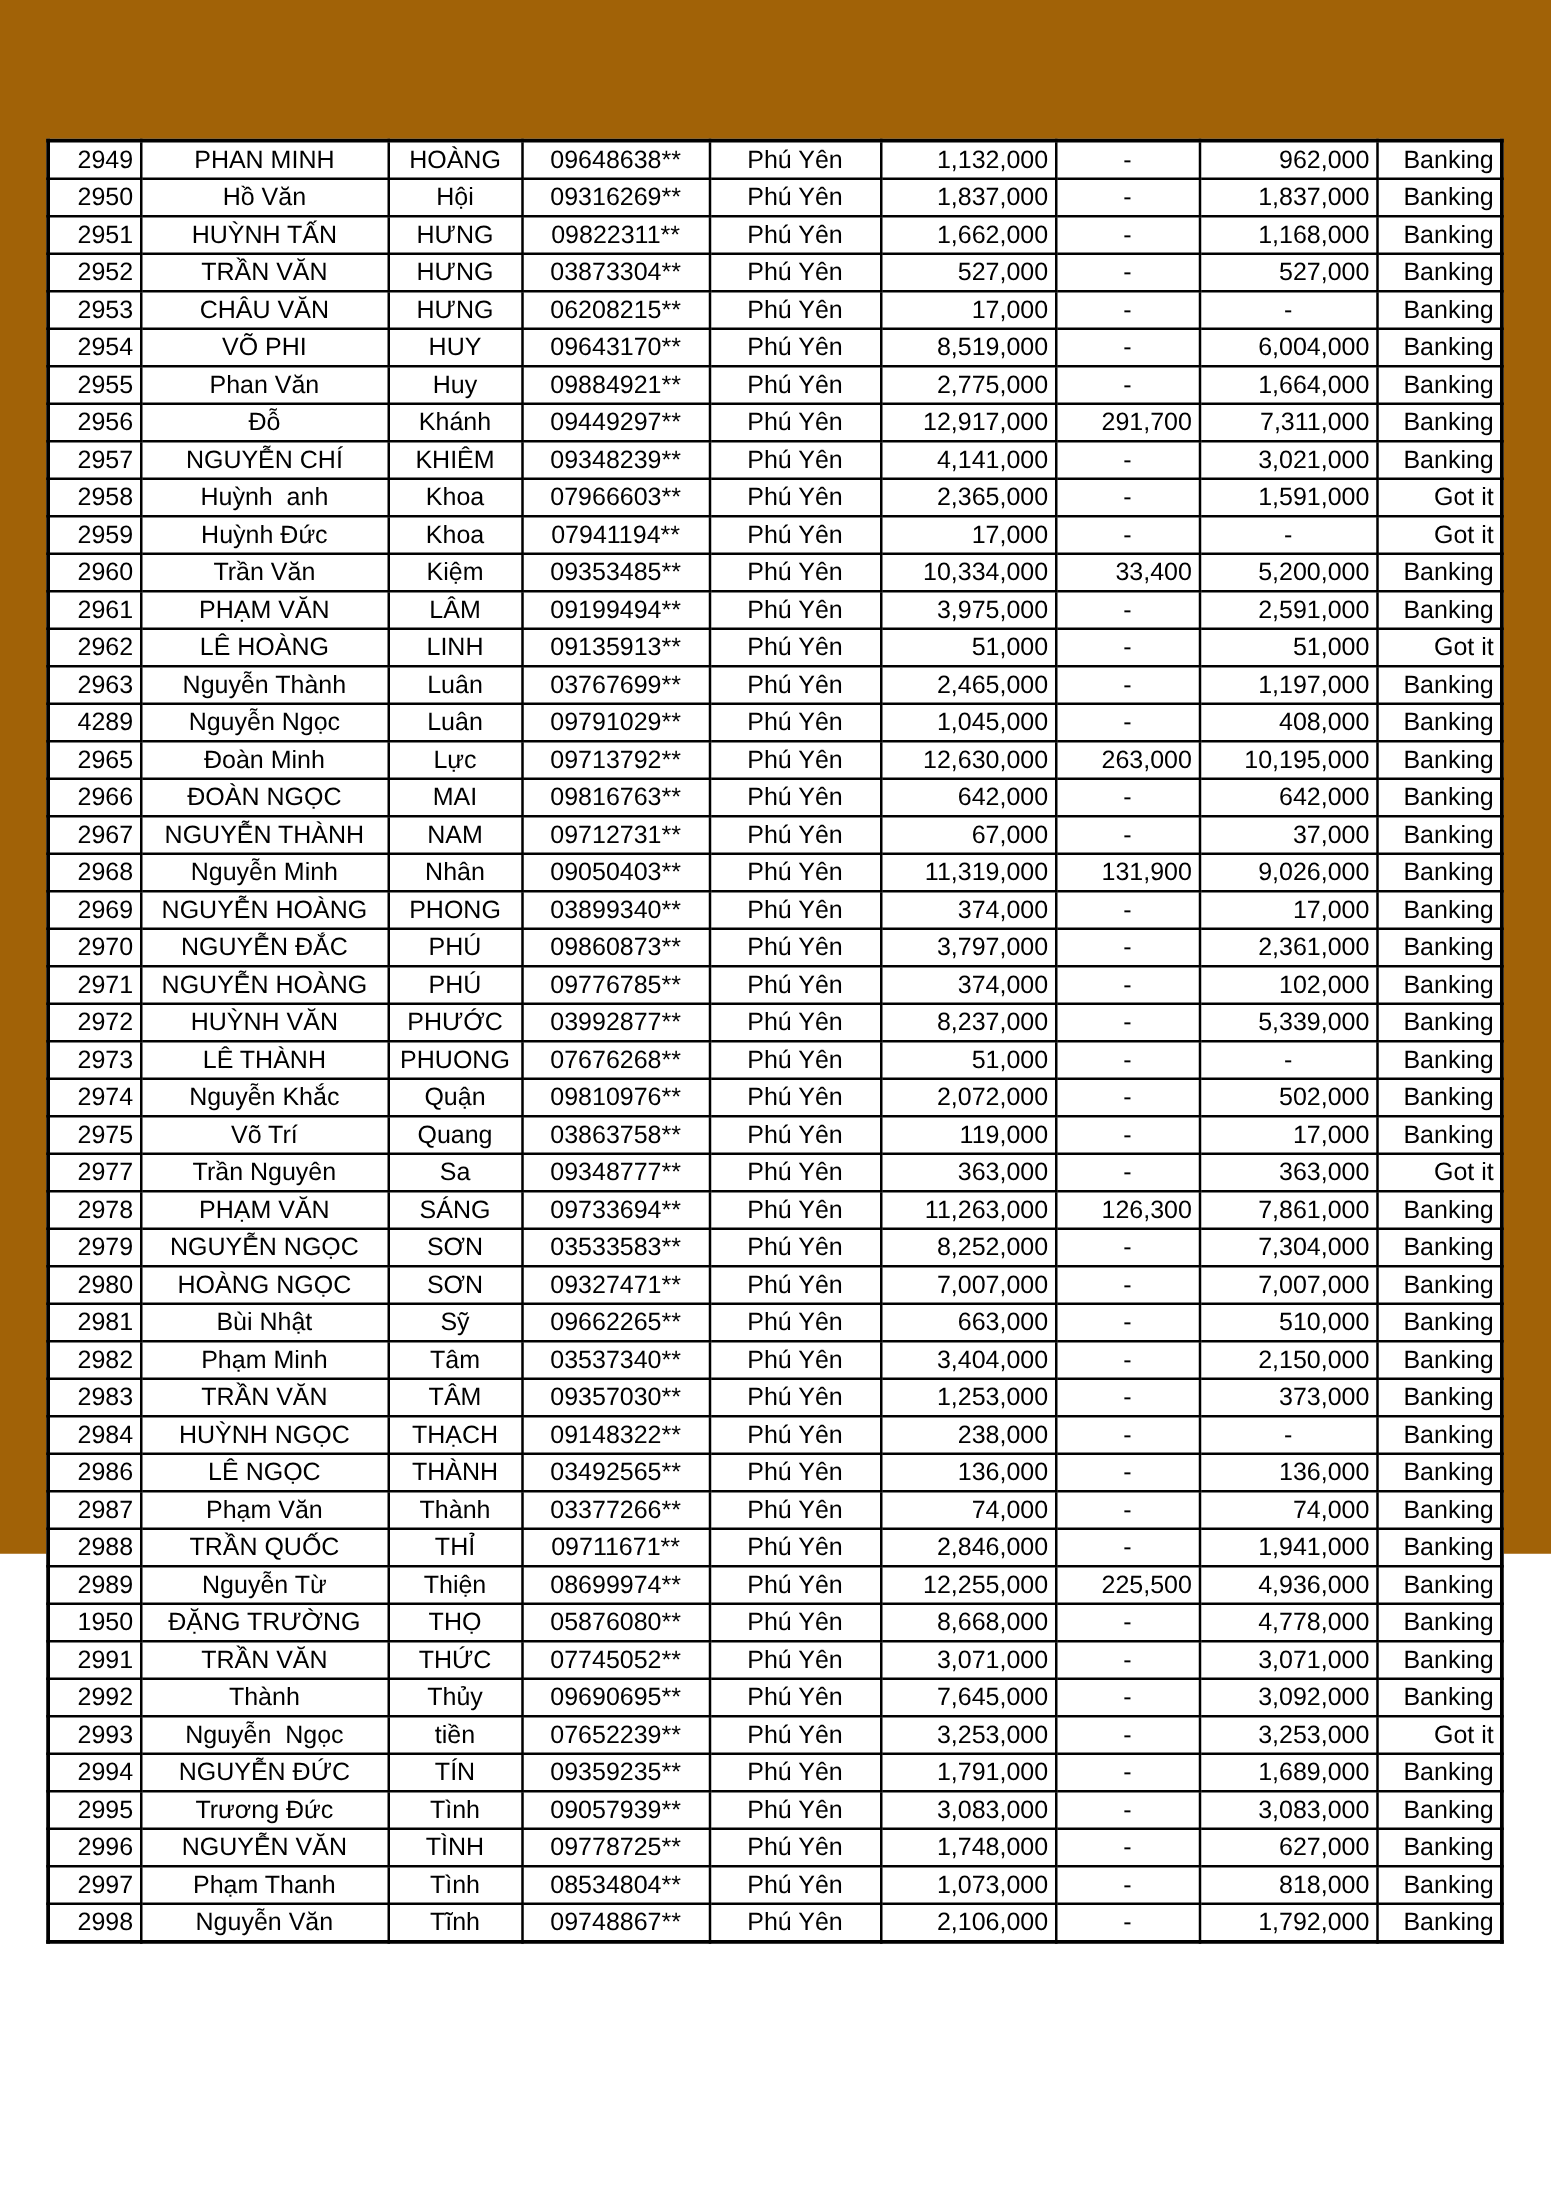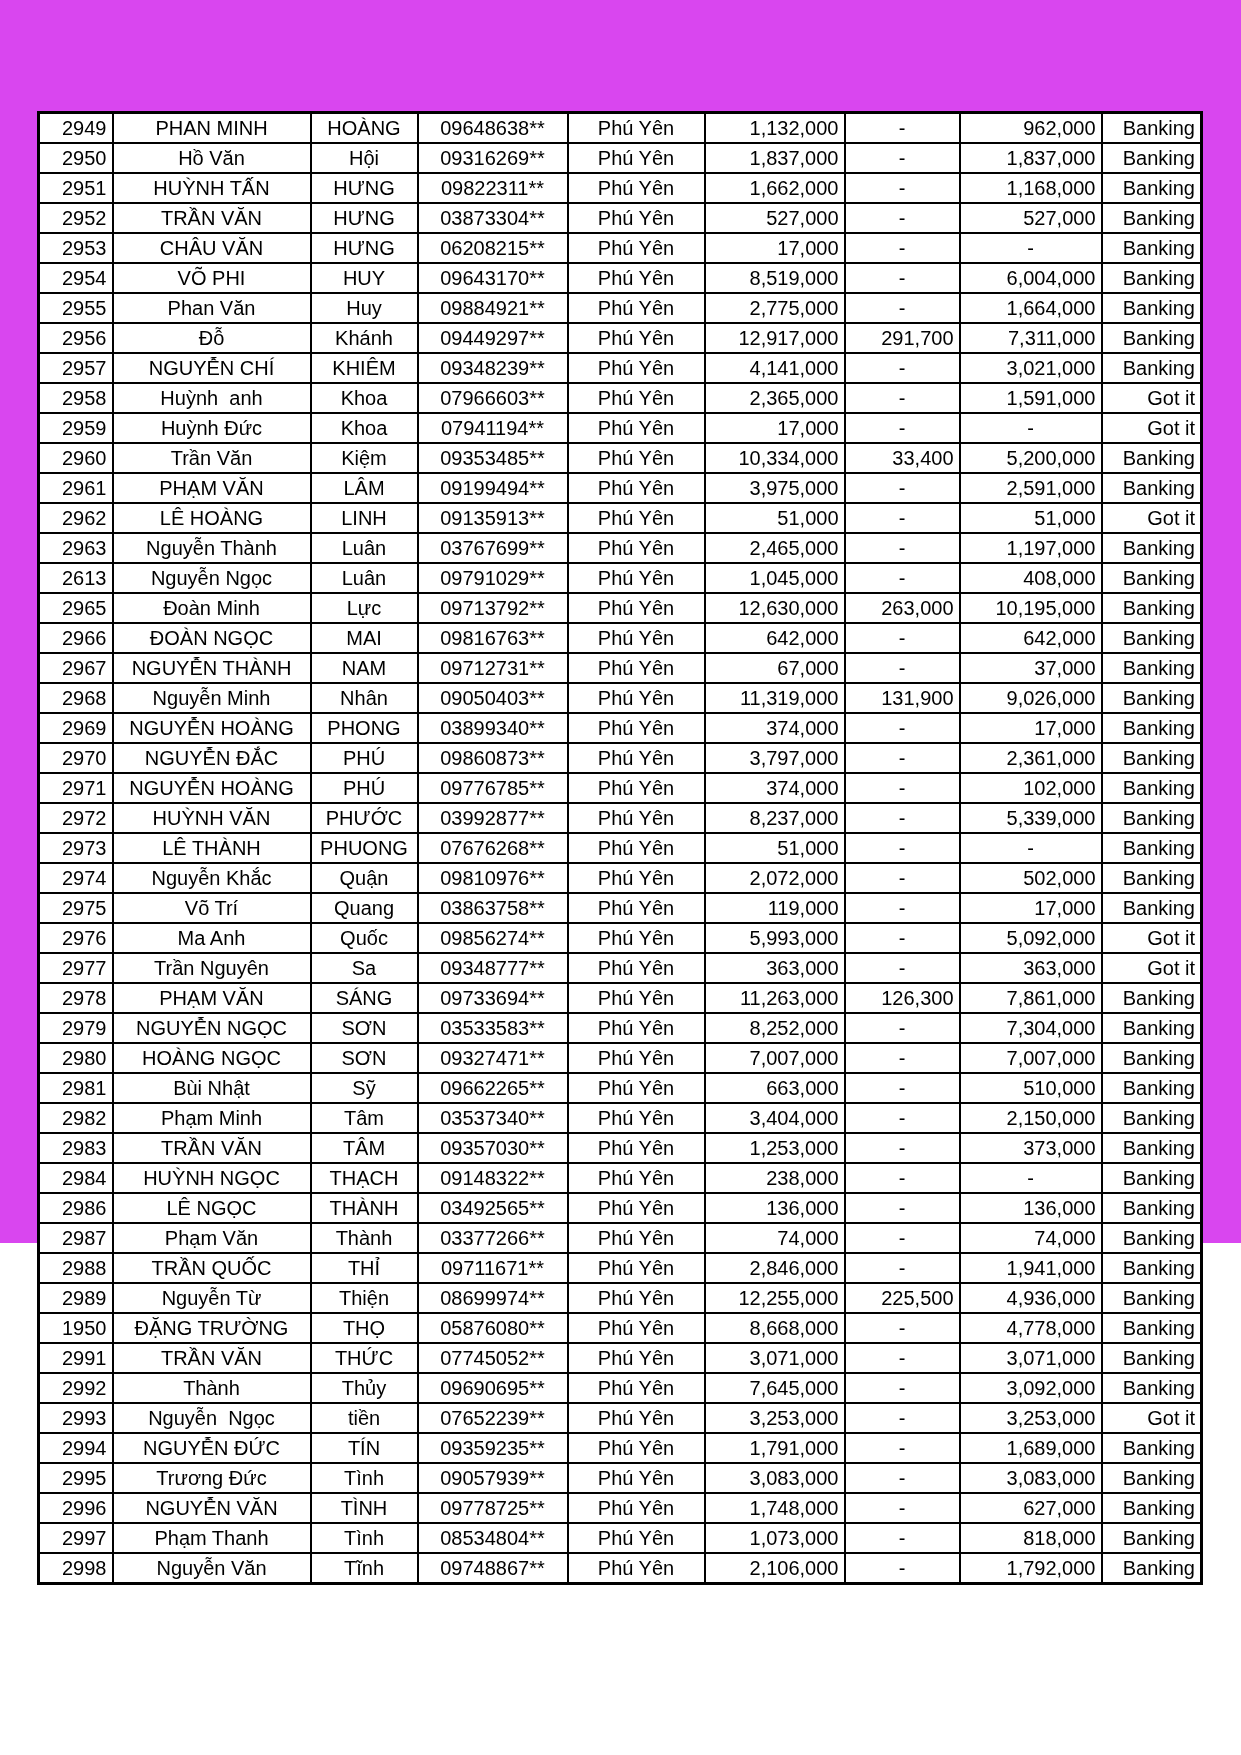--- a/index.html
+++ b/index.html
@@ -1,21 +1,21 @@
 <!DOCTYPE html>
 <html><head>
 <meta charset="utf-8">
 <style>
   html, body { margin: 0; padding: 0; background: #ffffff; }
   body {
     width: 1241px; height: 1755px;
     font-family: "Liberation Sans", "DejaVu Sans", sans-serif;
     color: #000;
   }
-  .page { position: relative; width: 1241px; height: 1243px; background: #d946ef; }
+  .page { position: relative; width: 1241px; height: 1243px; background: #a16207; }
   table.data-table {
     position: absolute; left: 37px; top: 111px;
     border-collapse: collapse; table-layout: fixed;
     border: 3px solid #000;
     background: #fff;
   }
   table.data-table td {
     border: 2px solid #000;
     height: 28px;
     font-size: 20px;
@@ -216,21 +216,21 @@
           <td class="align-center">Nguyễn Thành</td>
           <td class="align-center">Luân</td>
           <td class="align-center">03767699**</td>
           <td class="align-center">Phú Yên</td>
           <td class="align-right">2,465,000</td>
           <td class="dash-cell">-</td>
           <td class="align-right">1,197,000</td>
           <td class="align-left">Banking</td>
         </tr>
         <tr>
-          <td class="align-right">2613</td>
+          <td class="align-right">4289</td>
           <td class="align-center">Nguyễn Ngọc</td>
           <td class="align-center">Luân</td>
           <td class="align-center">09791029**</td>
           <td class="align-center">Phú Yên</td>
           <td class="align-right">1,045,000</td>
           <td class="dash-cell">-</td>
           <td class="align-right">408,000</td>
           <td class="align-left">Banking</td>
         </tr>
         <tr>
@@ -346,31 +346,20 @@
         <tr>
           <td class="align-right">2975</td>
           <td class="align-center">Võ Trí</td>
           <td class="align-center">Quang</td>
           <td class="align-center">03863758**</td>
           <td class="align-center">Phú Yên</td>
           <td class="align-right">119,000</td>
           <td class="dash-cell">-</td>
           <td class="align-right">17,000</td>
           <td class="align-left">Banking</td>
-        </tr>
-        <tr>
-          <td class="align-right">2976</td>
-          <td class="align-center">Ma Anh</td>
-          <td class="align-center">Quốc</td>
-          <td class="align-center">09856274**</td>
-          <td class="align-center">Phú Yên</td>
-          <td class="align-right">5,993,000</td>
-          <td class="dash-cell">-</td>
-          <td class="align-right">5,092,000</td>
-          <td class="align-left">Got it</td>
         </tr>
         <tr>
           <td class="align-right">2977</td>
           <td class="align-center">Trần Nguyên</td>
           <td class="align-center">Sa</td>
           <td class="align-center">09348777**</td>
           <td class="align-center">Phú Yên</td>
           <td class="align-right">363,000</td>
           <td class="dash-cell">-</td>
           <td class="align-right">363,000</td>

